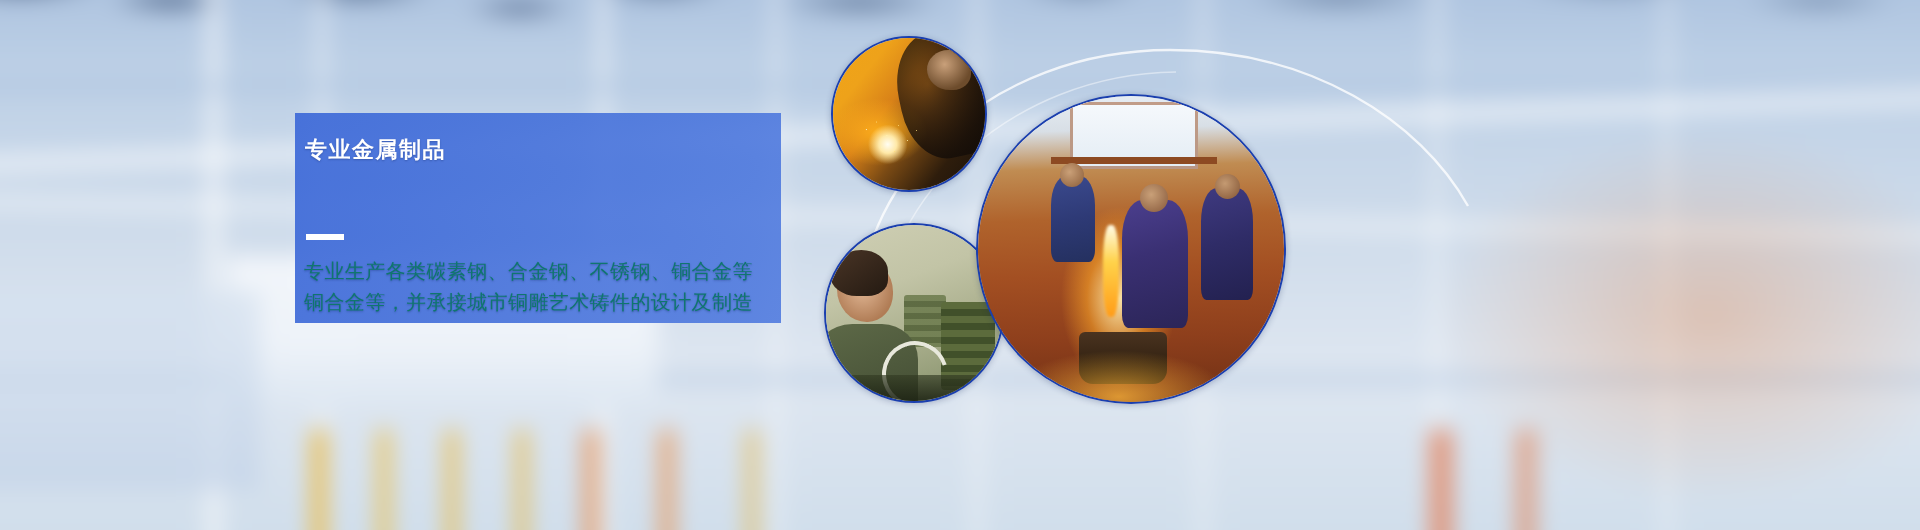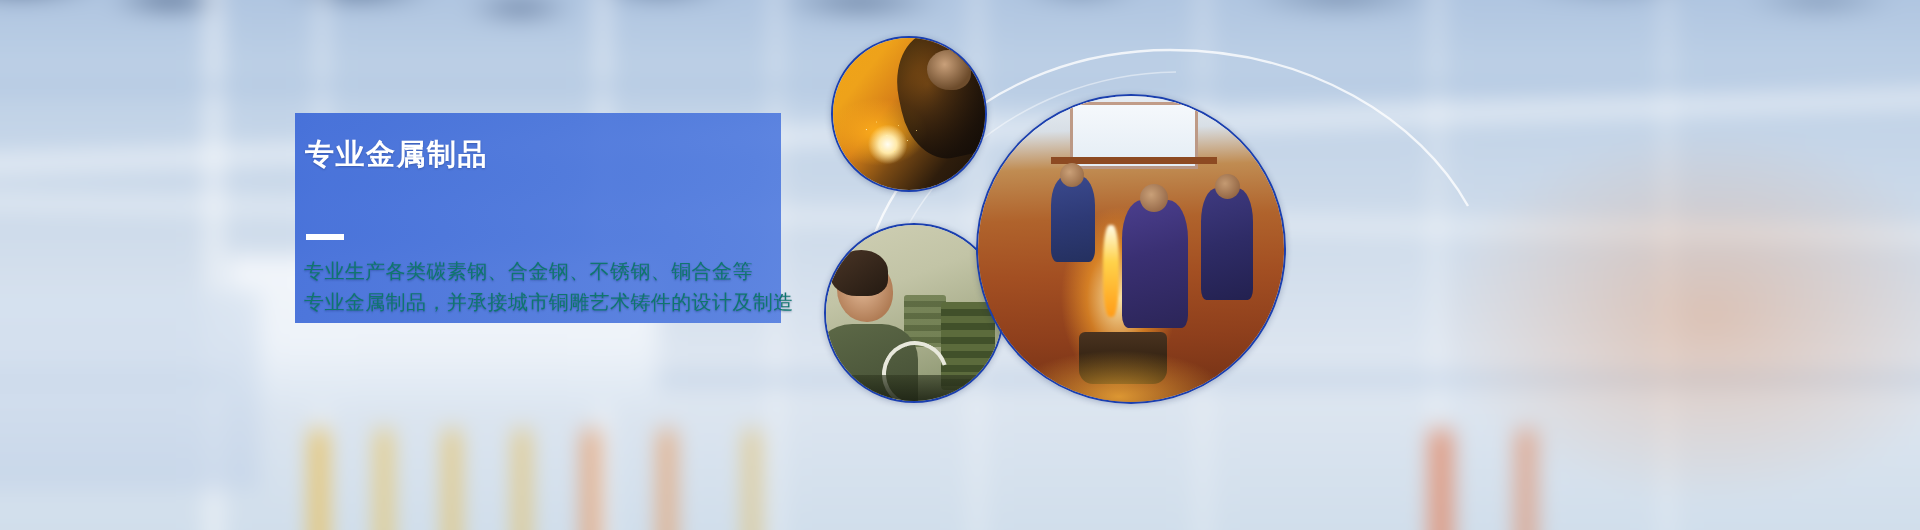--- a/index.html
+++ b/index.html
@@ -220,21 +220,21 @@
     background:radial-gradient(ellipse 150px 62px at 46% 96%, rgba(255,184,60,.75), rgba(255,120,20,0) 74%);
   }
 
   
   .panel{
     position:absolute;left:295px;top:113px;width:486px;height:210px;
     background:linear-gradient(104deg,rgba(62,106,216,.93) 0%,rgba(68,112,218,.90) 48%,rgba(74,118,222,.86) 100%);
   }
   .panel-title{
     position:absolute;left:305px;top:135px;
-    color:#ffffff;font-size:29px;font-weight:bold;letter-spacing:1.5px;
+    color:#ffffff;font-size:22px;font-weight:bold;letter-spacing:1.5px;
     text-shadow:0 1px 2px rgba(20,40,100,.35);
     white-space:nowrap;
   }
   .panel-rule{
     position:absolute;left:306px;top:234px;width:38px;height:6px;background:#ffffff;
   }
   .panel-body{
     position:absolute;left:304px;top:256px;width:560px;
     color:#0f766e;font-size:20px;line-height:31px;letter-spacing:.4px;
     text-shadow:0 1px 2px rgba(20,40,100,.4);
@@ -305,16 +305,16 @@
   </div>
 
   <div class="panel"></div>
 
   <div class="panel-title">专业金属制品</div>
 
   <div class="panel-rule"></div>
 
   <div class="panel-body">
     <div>专业生产各类碳素钢、合金钢、不锈钢、铜合金等</div>
-    <div>专业金属制品，并承接城市铜雕艺术铸件的设计及制造</div>
+    <div>铜合金等，并承接城市铜雕艺术铸件的设计及制造</div>
   </div>
 
 </div>
 
 </body></html>

